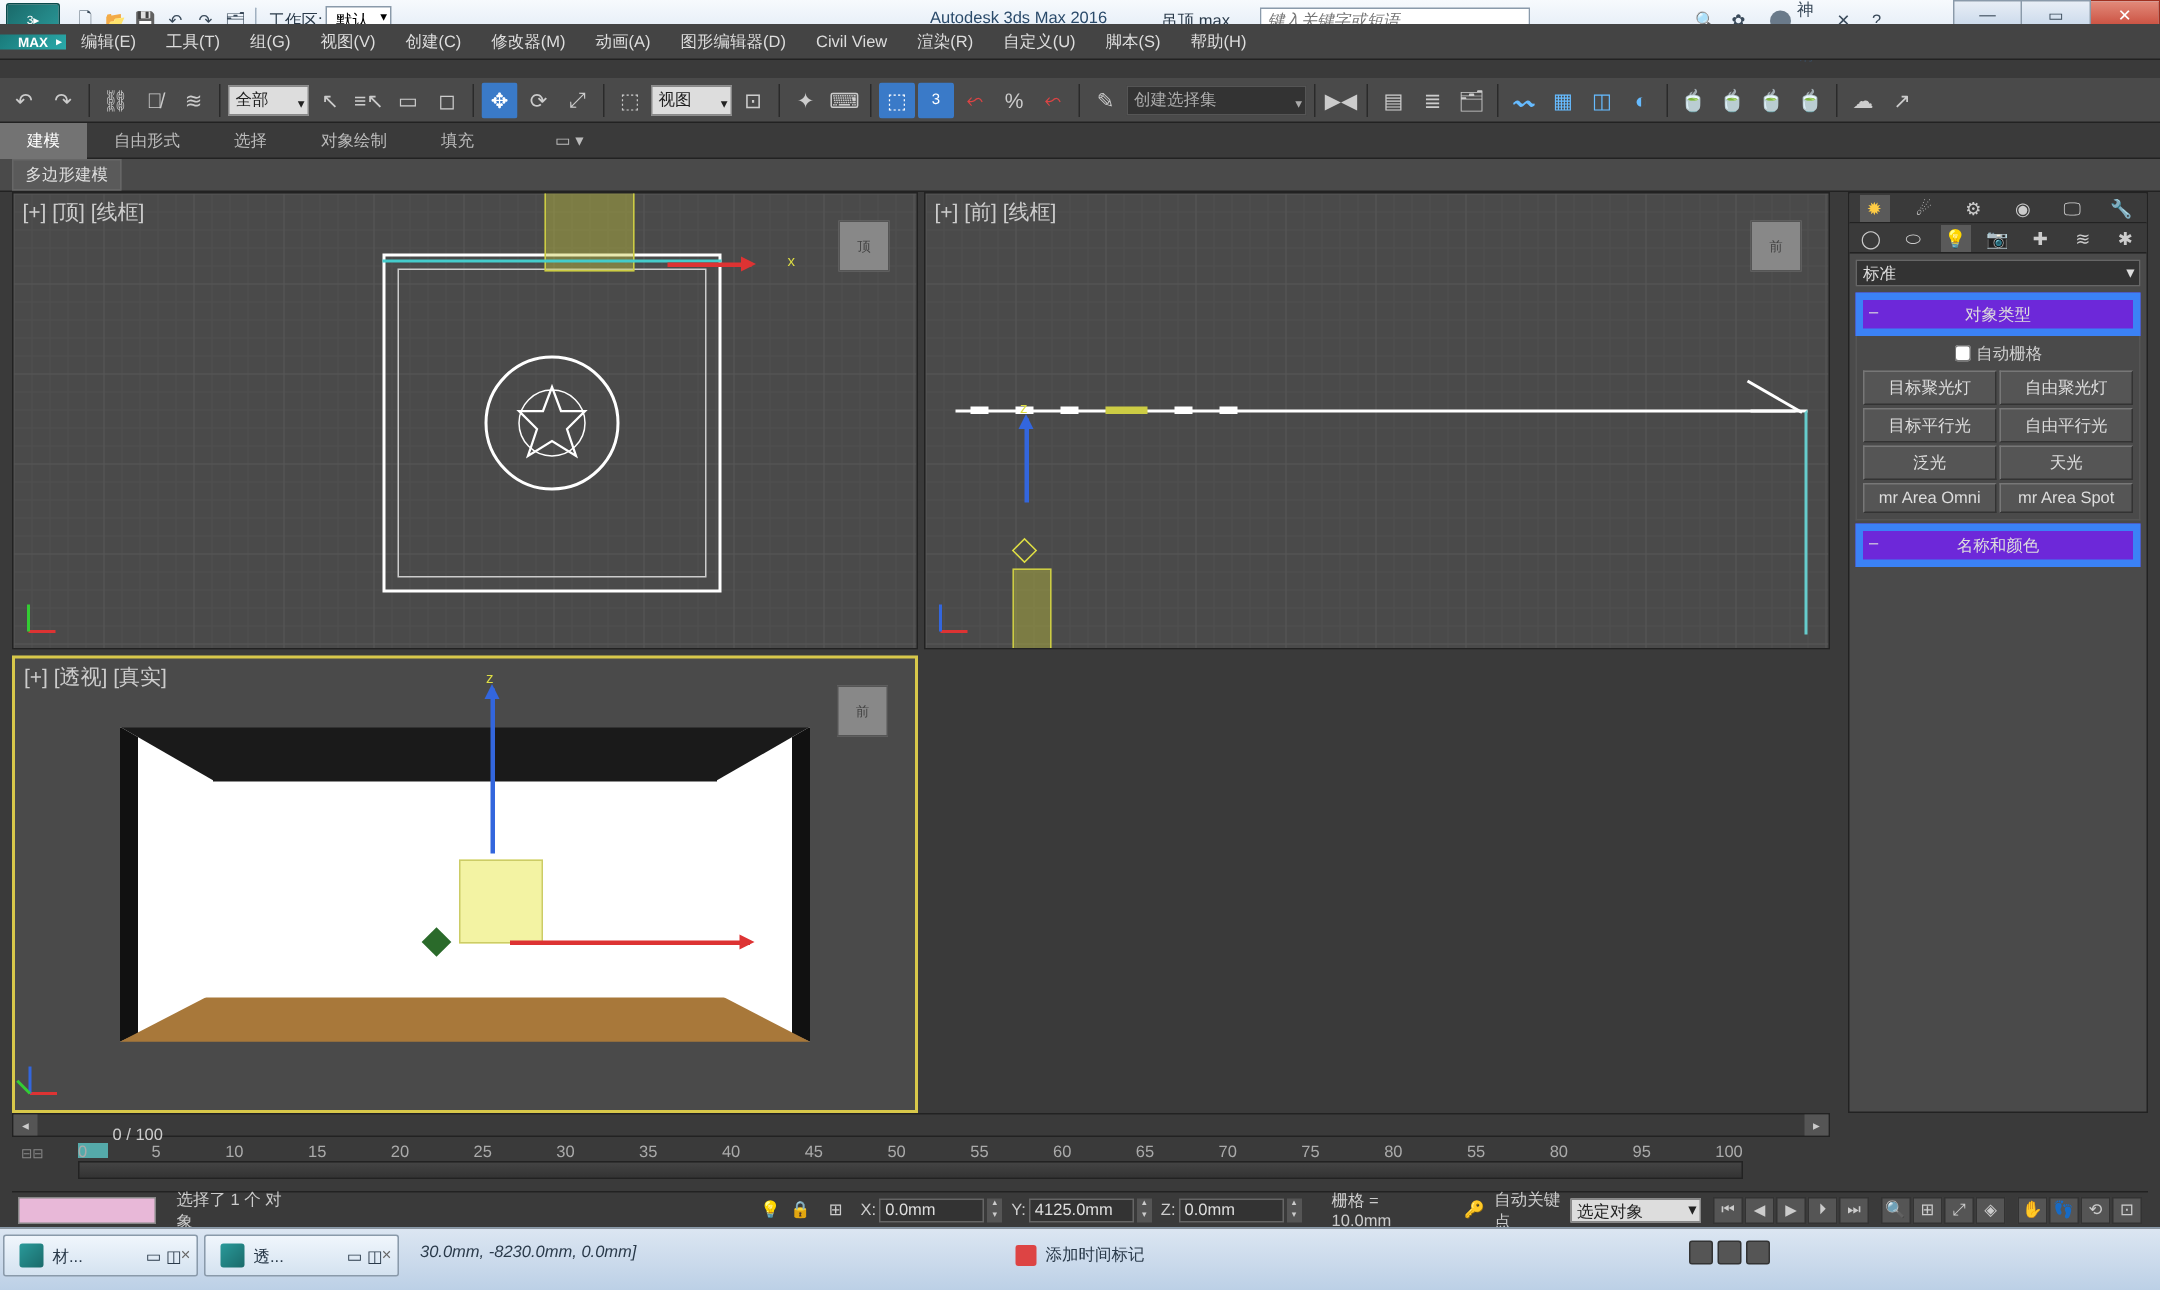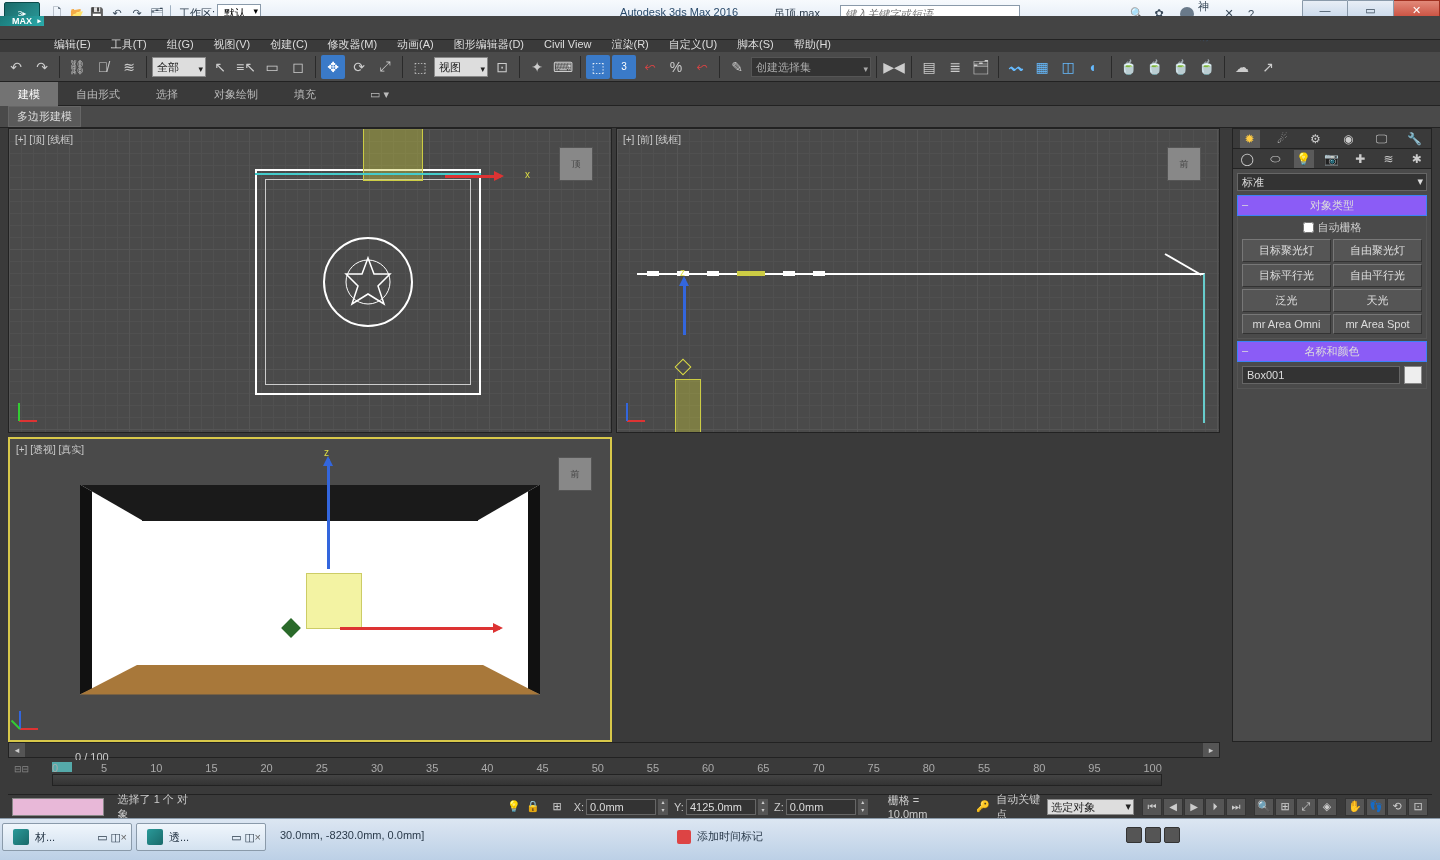--- a/index.html
+++ b/index.html
@@ -22,21 +22,21 @@
 .win-chrome .right-icons span { width:18px; height:18px; display:inline-flex; align-items:center; justify-content:center; color:#3a4a5a; }
 .win-chrome .user { display:flex; align-items:center; gap:4px; margin-left:8px; }
 .win-chrome .user .u-icon { width:14px; height:14px; background:#6a7a8a; border-radius:50%; }
 .win-chrome .sys-btns { position:absolute; right:0; top:0; display:flex; }
 .win-chrome .sys-btns div { width:46px; height:20px; display:flex; align-items:center; justify-content:center; color:#3a4a5a; }
 .win-chrome .sys-btns .min { background:linear-gradient(#e8eef6,#c8d8ea); border:1px solid #8a9aaa; border-radius:0 0 0 3px; }
 .win-chrome .sys-btns .max { background:linear-gradient(#e8eef6,#c8d8ea); border:1px solid #8a9aaa; border-left:none; }
 .win-chrome .sys-btns .close { background:linear-gradient(#e28a7a,#c84a3a); border:1px solid #a03020; border-left:none; border-radius:0 0 3px 0; color:#fff; }
 
 
-.row2 { position:absolute; top:16px; left:0; right:0; height:24px; background:#444; display:flex; align-items:flex-start; border-bottom:1px solid #222; }
+.row2 { position:absolute; top:16px; left:0; right:0; height:24px; background:#444; display:flex; align-items:center; border-bottom:1px solid #222; }
 .row2 .max-sq { width:44px; background:linear-gradient(135deg,#1a7a7a,#2aaaaa); color:#fff; display:flex; align-items:center; justify-content:center; font-size:9px; font-weight:bold; position:relative; }
 .row2 .max-sq::after{content:"▸";position:absolute;right:3px;bottom:1px;font-size:7px;}
 .row2 .menu { display:flex; align-items:center; }
 .row2 .menu span { padding:16px 10px; color:#ddd; line-height:24px; }
 
 
 .row3 { position:absolute; top:52px; left:0; right:0; height:30px; background:#4a4a4a; border-bottom:1px solid #222; display:flex; align-items:center; padding:0 4px; gap:2px; }
 .tb { width:24px; height:24px; display:inline-flex; align-items:center; justify-content:center; color:#ccc; border:1px solid transparent; border-radius:2px; font-size:14px; }
 .tb.blue { background:#3a7ac8; color:#fff; }
 .tb-sep { width:1px; height:22px; background:#2a2a2a; margin:0 3px; }
@@ -55,21 +55,21 @@
 .viewports { position:absolute; top:128px; left:8px; width:1212px; height:614px; display:grid; grid-template-columns:1fr 1fr; grid-template-rows:1fr 1fr; gap:4px; }
 .vp { background:#4a4a4a; border:1px solid #222; position:relative; overflow:hidden;
   background-image:
     linear-gradient(#555 1px,transparent 1px),
     linear-gradient(90deg,#555 1px,transparent 1px),
     linear-gradient(#505050 1px,transparent 1px),
     linear-gradient(90deg,#505050 1px,transparent 1px);
   background-size:60px 60px,60px 60px,12px 12px,12px 12px;
 }
 .vp.active { border:2px solid #d8c84a; }
-.vp .label { position:absolute; top:4px; left:6px; color:#ccc; font-size:10px; }
+.vp .label { position:absolute; top:4px; left:6px; color:#ccc; font-size:14px; }
 .vp .cube { position:absolute; top:18px; right:18px; width:34px; height:34px; background:#888; border:1px solid #555; display:flex; align-items:center; justify-content:center; color:#444; font-size:9px; }
 .vp .axis { position:absolute; bottom:10px; left:10px; width:30px; height:30px; }
 .axis .ax { position:absolute; left:0; bottom:0; width:18px; height:2px; transform-origin:left center; }
 
 
 .topview-box { position:absolute; left:246px; top:40px; width:226px; height:226px; border:2px solid #fff; }
 .topview-box::before { content:""; position:absolute; inset:8px; border:1px solid #ccc; }
 .topview-star { position:absolute; left:314px; top:108px; width:90px; height:90px; border:2px solid #fff; border-radius:50%; display:flex; align-items:center; justify-content:center; }
 .topview-star svg { width:60px; height:60px; }
 .sel-box { position:absolute; background:rgba(200,200,60,.4); border:1px solid #cc4; }
@@ -94,21 +94,21 @@
 .room .yellow { position:absolute; left:50%; top:88px; width:56px; height:56px; background:rgba(240,240,140,.8); border:1px solid #cc6; transform:translateX(-4px); }
 
 
 .cmd { position:absolute; top:128px; right:8px; width:200px; bottom:118px; background:#4a4a4a; border:1px solid #222; }
 .cmd .tabs,.cmd .tabs2 { display:flex; height:20px; background:#3a3a3a; border-bottom:1px solid #222; justify-content:space-around; align-items:center; }
 .cmd .tabs span,.cmd .tabs2 span { width:20px; height:18px; display:inline-flex; align-items:center; justify-content:center; color:#ccc; font-size:12px; }
 .cmd .tabs span.active { background:#5a5a5a; color:#ffcc44; }
 .cmd .tabs2 span.active { background:#5a5a5a; }
 .cmd .drop { margin:4px; height:18px; background:#333; border:1px solid #666; color:#ddd; padding:1px 4px; position:relative; }
 .cmd .drop::after{content:"▾";position:absolute;right:3px;top:1px;}
-.cmd .roll-head { background:#8b5cf6; color:#ddd; text-align:center; padding:2px 0; margin:2px 4px 0; border:1px solid #3b82f6; position:relative; }
+.cmd .roll-head { background:#6d28d9; color:#ddd; text-align:center; padding:2px 0; margin:2px 4px 0; border:5px solid #3b82f6; position:relative; }
 .cmd .roll-head::before{content:"–";position:absolute;left:4px;}
 .cmd .roll-body { margin:0 4px; padding:4px; border:1px solid #555; border-top:none; }
 .cmd .chk { color:#ccc; display:flex; align-items:center; justify-content:center; gap:4px; }
 .cmd .chk input { width:11px; height:11px; }
 .cmd .btn-grid { display:grid; grid-template-columns:1fr 1fr; gap:2px; margin-top:4px; }
 .cmd .btn { background:#555; border:1px solid #333; border-top-color:#777; border-left-color:#777; color:#ddd; text-align:center; padding:3px 0; font-size:11px; }
 .cmd .name-row { display:flex; gap:4px; }
 .cmd .name-row input { flex:1; background:#333; border:1px solid #666; color:#ddd; padding:1px 4px; height:18px; }
 .cmd .swatch { width:18px; height:18px; background:#eee; border:1px solid #888; }
 
@@ -139,21 +139,21 @@
 .status1 .sel-drop::after{content:"▾";position:absolute;right:2px;}
 .play-btns { display:flex; gap:1px; margin-left:6px; }
 .play-btns span { width:20px; height:18px; background:#555; border:1px solid #333; display:inline-flex; align-items:center; justify-content:center; color:#ccc; font-size:10px; }
 .nav-btns { display:flex; gap:1px; margin-left:6px; }
 .nav-btns span { width:20px; height:18px; background:#555; border:1px solid #333; display:inline-flex; align-items:center; justify-content:center; color:#ccc; font-size:11px; }
 
 .status2 { position:absolute; left:0; right:0; bottom:0; height:42px; background:linear-gradient(#dce6f2,#bcd0e6); border-top:1px solid #8a9aaa; display:flex; align-items:flex-start; }
 .taskbtn { height:28px; margin:4px 2px; padding:0 10px; background:linear-gradient(#f0f6fc,#d4e2f0); border:1px solid #8a9aaa; border-radius:2px; display:flex; align-items:center; gap:6px; color:#2a3a4a; position:relative; min-width:130px; }
 .taskbtn .ico { width:16px; height:16px; background:linear-gradient(135deg,#2a9a9a,#1a6a6a); border-radius:2px; }
 .taskbtn .x { position:absolute; right:4px; color:#666; }
-.status2 .coords { margin-left:12px; margin-top:10px; color:#2a3a4a; }
+.status2 .coords { margin-left:12px; margin-top:10px; color:#2a3a4a;font-style:italic; }
 .status2 .mid { position:absolute; left:50%; transform:translateX(-50%); top:10px; display:flex; align-items:center; gap:6px; color:#2a3a4a; }
 .status2 .mid .ti { width:14px; height:14px; background:#d44; border-radius:2px; }
 .tray { position:absolute; right:260px; top:8px; display:flex; gap:3px; }
 .tray span { width:16px;height:16px;background:#555;border:1px solid #333;border-radius:2px; }
 </style>
 </head>
 <body>
 
 <div class="win-chrome">
   <div class="app-logo">3▸</div>
@@ -386,26 +386,20 @@
       <div class="btn">自由聚光灯</div>
       <div class="btn">目标平行光</div>
       <div class="btn">自由平行光</div>
       <div class="btn">泛光</div>
       <div class="btn">天光</div>
       <div class="btn">mr Area Omni</div>
       <div class="btn">mr Area Spot</div>
     </div>
   </div>
   <div class="roll-head">名称和颜色</div>
-  <div class="roll-body">
-    <div class="name-row">
-      <input value="Box001" style="">
-      <div class="swatch"></div>
-    </div>
-  </div>
 </div>
 
 <div class="timeline">
   <div style="position:absolute;left:6px;top:4px;display:flex;flex-direction:column;gap:1px;">
     <span style="color:#888;font-size:9px;">⊟⊟</span>
   </div>
   <div class="slider"></div>
   <div class="ticks">
     <span>0</span>
       <span>5</span>

